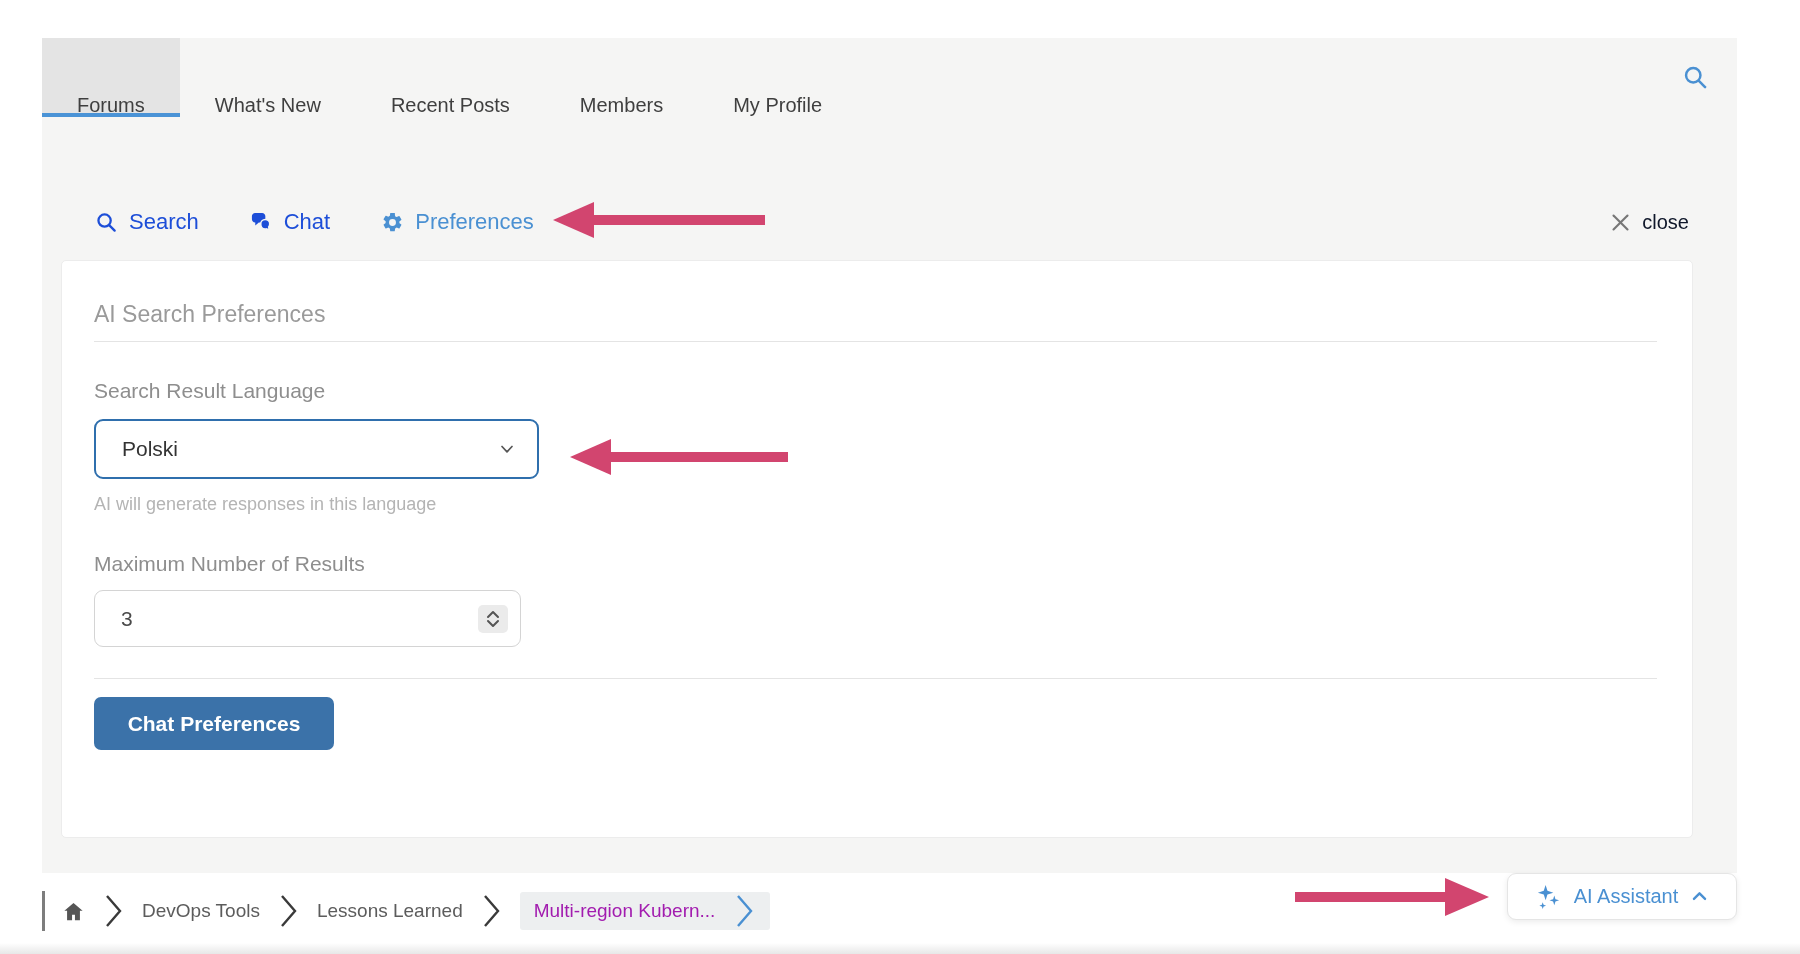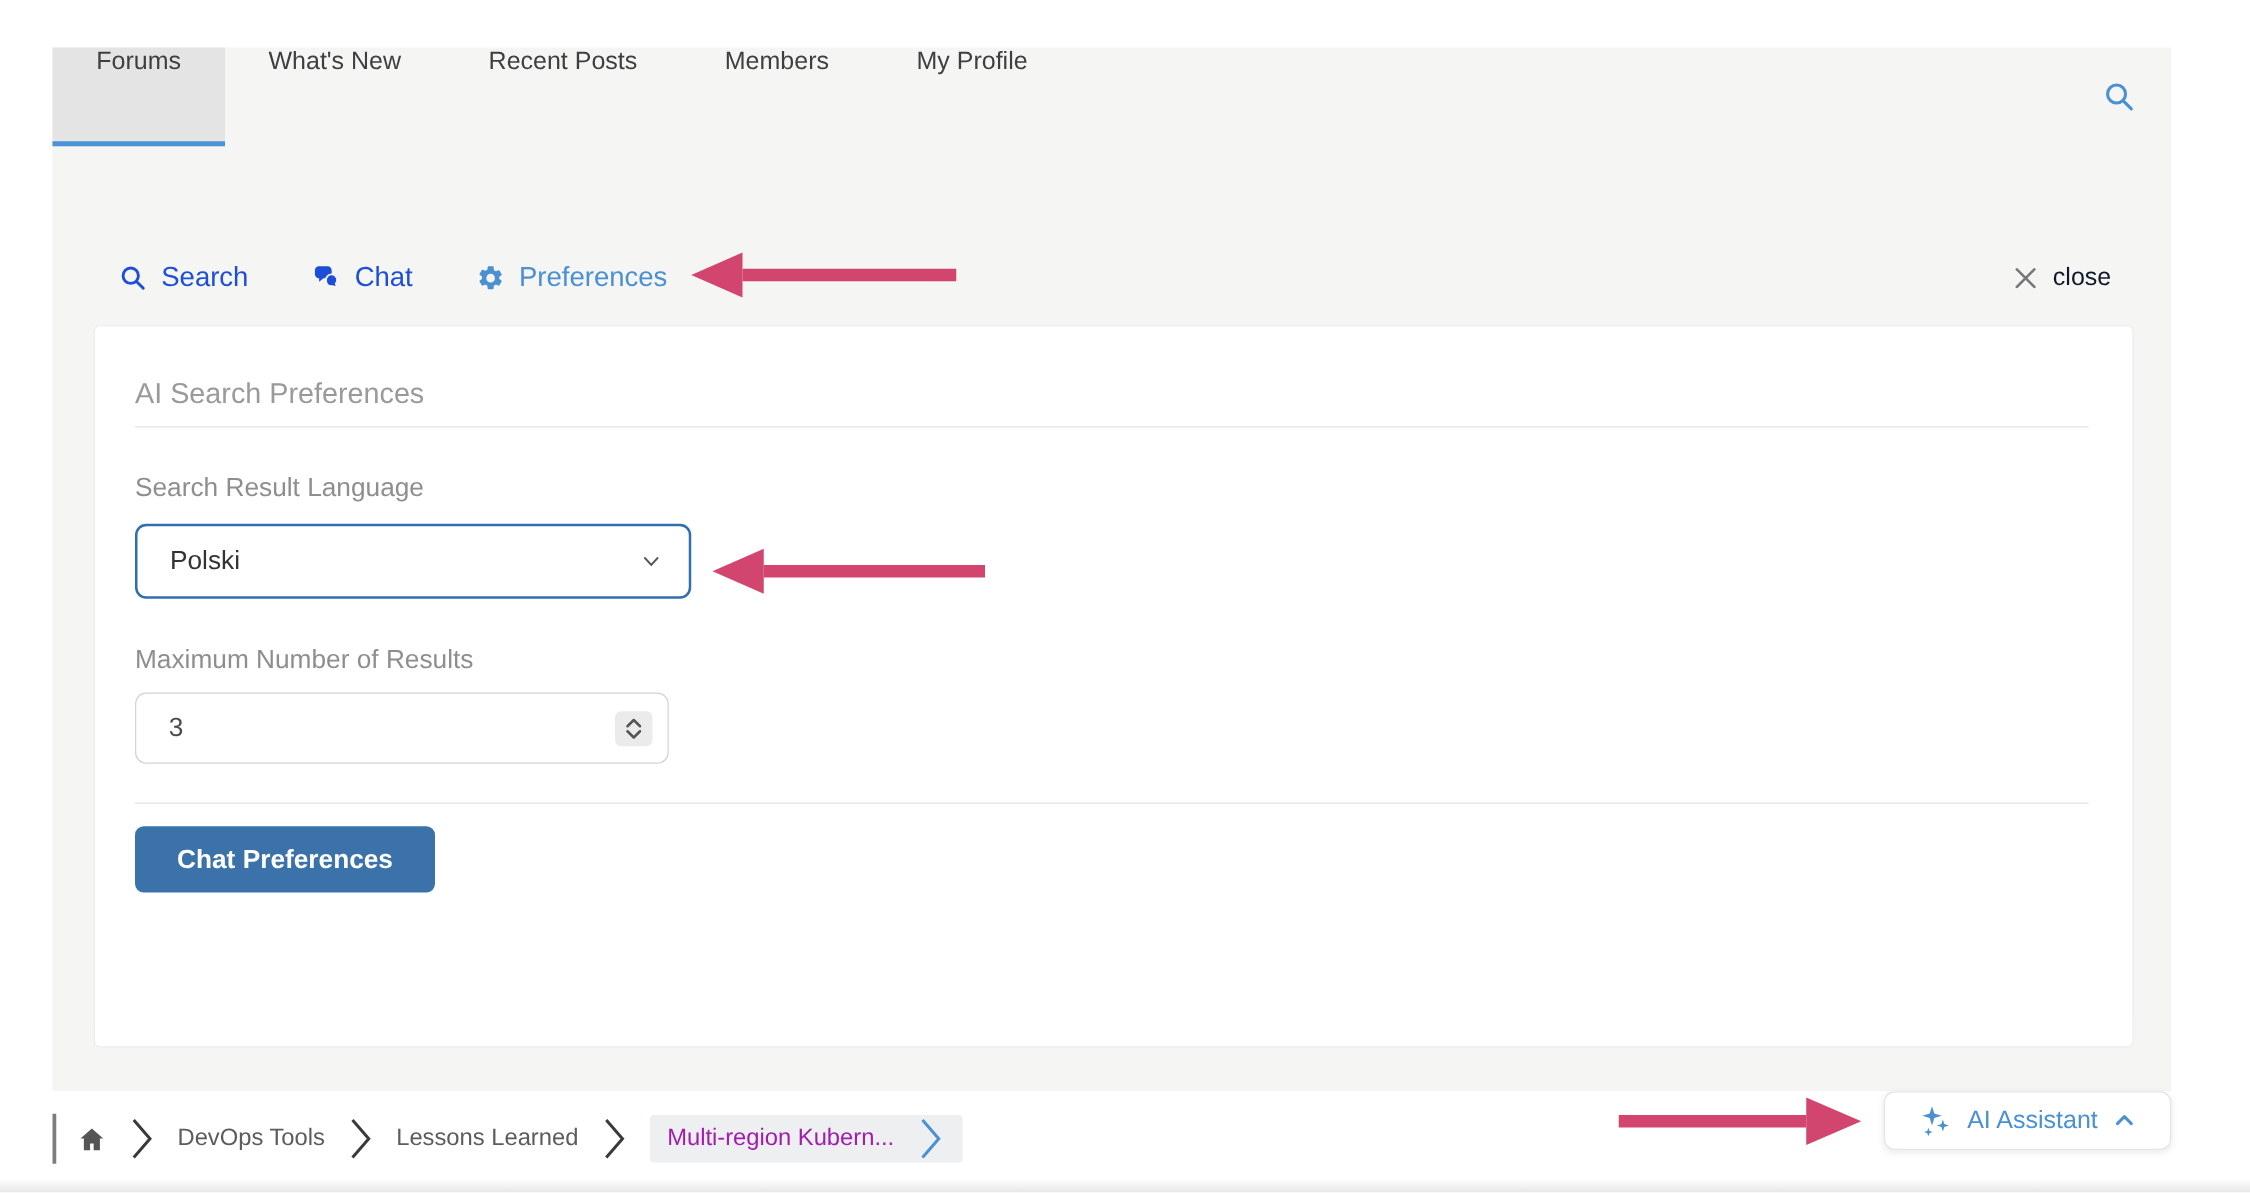--- a/index.html
+++ b/index.html
@@ -5,36 +5,36 @@
   * { margin:0; padding:0; box-sizing:border-box; }
   html,body { width:1800px; height:954px; background:#ffffff; overflow:hidden;
     font-family:"Liberation Sans","DejaVu Sans",sans-serif; }
   .page { position:relative; width:1800px; height:954px; background:#fff; }
 
   
   .shell { position:absolute; left:42px; top:38px; width:1695px; height:835px; background:#f5f5f4; }
 
   
   .navbar { position:relative; height:79px; display:flex; align-items:stretch; }
-  .nav-item { display:flex; align-items:flex-start; padding:0 35px; font-size:20px; color:#3f3f3f; cursor:pointer; }
+  .nav-item { display:flex; align-items:flex-end; padding:0 35px; font-size:20px; color:#3f3f3f; cursor:pointer; }
   .nav-item.active { background:#e4e4e4; position:relative; }
   .nav-item.active::after { content:""; position:absolute; left:0; right:0; bottom:0; height:4px; background:#4a93d6; }
   .nav-search { margin-left:auto; display:flex; align-items:center; padding-right:28px; cursor:pointer; }
   .nav-search svg { width:27px; height:27px; color:#4a90d2; }
 
   
   .panel-tabs { position:relative; margin-top:83px; height:44px; display:flex; align-items:center; gap:51px; padding-left:53px; }
   .ptab { display:flex; align-items:center; gap:11px; font-size:22px; color:#1d4ed8; cursor:pointer; }
   .ptab svg { width:23px; height:23px; }
   .ptab.active { color:#4a90d2; }
   .close-btn { position:absolute; right:48px; top:0; height:44px; display:flex; align-items:center; gap:11px; color:#0f172a; font-size:20px; cursor:pointer; }
   .close-btn svg { width:21px; height:21px; }
 
   
-  .card { position:absolute; left:75px; top:260px; width:1632px; height:578px; background:#ffffff; border:1px solid #ececec; border-radius:5px; padding:0 35px 0 32px; }
+  .card { position:absolute; left:61px; top:260px; width:1632px; height:578px; background:#ffffff; border:1px solid #ececec; border-radius:5px; padding:0 35px 0 32px; }
   .card-heading { margin-top:40px; font-size:23px; color:#9a9a9a; font-weight:400; }
   .divider { margin-top:13px; height:1px; background:#e4e4e4; }
   .field-label { margin-top:37px; font-size:21px; color:#8e8e8e; }
   .select-box { position:relative; margin-top:16px; width:445px; height:60px; border:2px solid #2f6fad; border-radius:9px; background:#fff; display:flex; align-items:center; padding:0 26px; font-size:21px; color:#333; cursor:pointer; }
   .select-box svg { position:absolute; right:20px; top:50%; transform:translateY(-50%); width:20px; height:20px; color:#555; }
   .helper { margin-top:15px; font-size:18px; color:#b4b4b4; }
   .num-wrap { position:relative; margin-top:14px; width:427px; height:57px; }
   .num-input { width:100%; height:100%; border:1.5px solid #d4d4d4; border-radius:9px; font-size:21px; color:#4a4a4a; padding:0 50px 0 26px; font-family:inherit; background:#fff; }
   .spinner { position:absolute; right:13px; top:50%; transform:translateY(-50%); width:30px; height:28px; background:#ebebeb; border-radius:5px; display:flex; flex-direction:column; align-items:center; justify-content:center; cursor:pointer; }
   .spinner svg { width:14px; height:9px; color:#555; display:block; }
@@ -138,20 +138,21 @@
     <div class="card-heading">AI Search Preferences</div>
     <div class="divider"></div>
 
     <div class="field-label">Search Result Language</div>
     <div class="select-box" role="combobox">
       <span>Polski</span>
       <svg viewBox="0 0 24 24" fill="none">
         <polyline points="6,9 12,15.5 18,9" stroke="currentColor" stroke-width="2" fill="none" stroke-linecap="round" stroke-linejoin="round"></polyline>
       </svg>
     </div>
+    <div class="helper">AI will generate responses in this language</div>
 
     <div class="field-label">Maximum Number of Results</div>
     <div class="num-wrap">
       <input class="num-input" type="text" value="3" style="">
       <div class="spinner">
         <svg viewBox="0 0 14 9" fill="none">
           <polyline points="2,7 7,2 12,7" stroke="currentColor" stroke-width="2" fill="none" stroke-linecap="round" stroke-linejoin="round"></polyline>
         </svg>
         <svg viewBox="0 0 14 9" fill="none">
           <polyline points="2,2 7,7 12,2" stroke="currentColor" stroke-width="2" fill="none" stroke-linecap="round" stroke-linejoin="round"></polyline>

